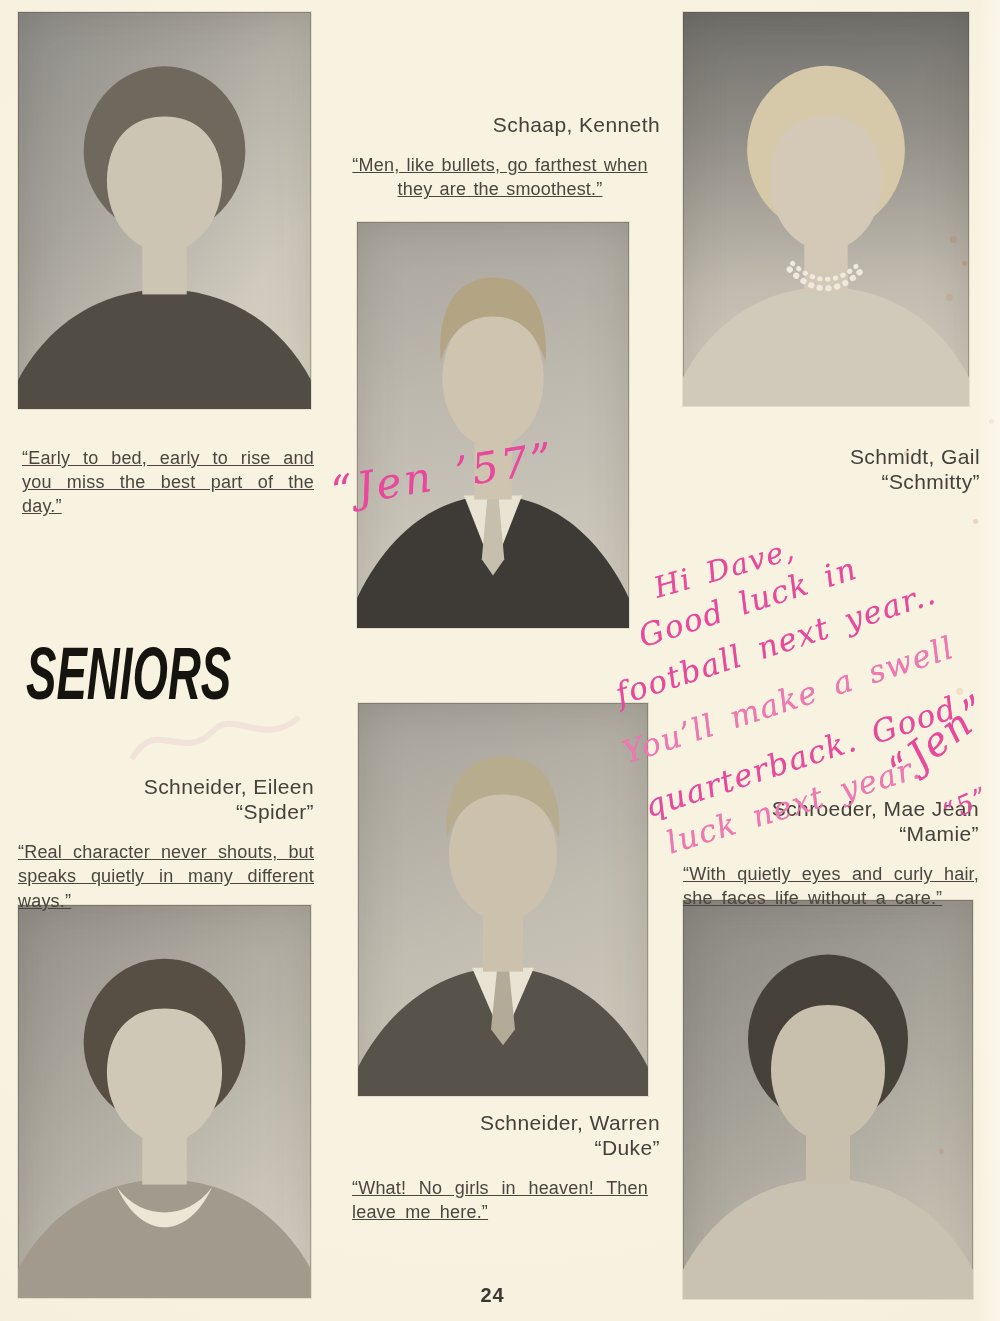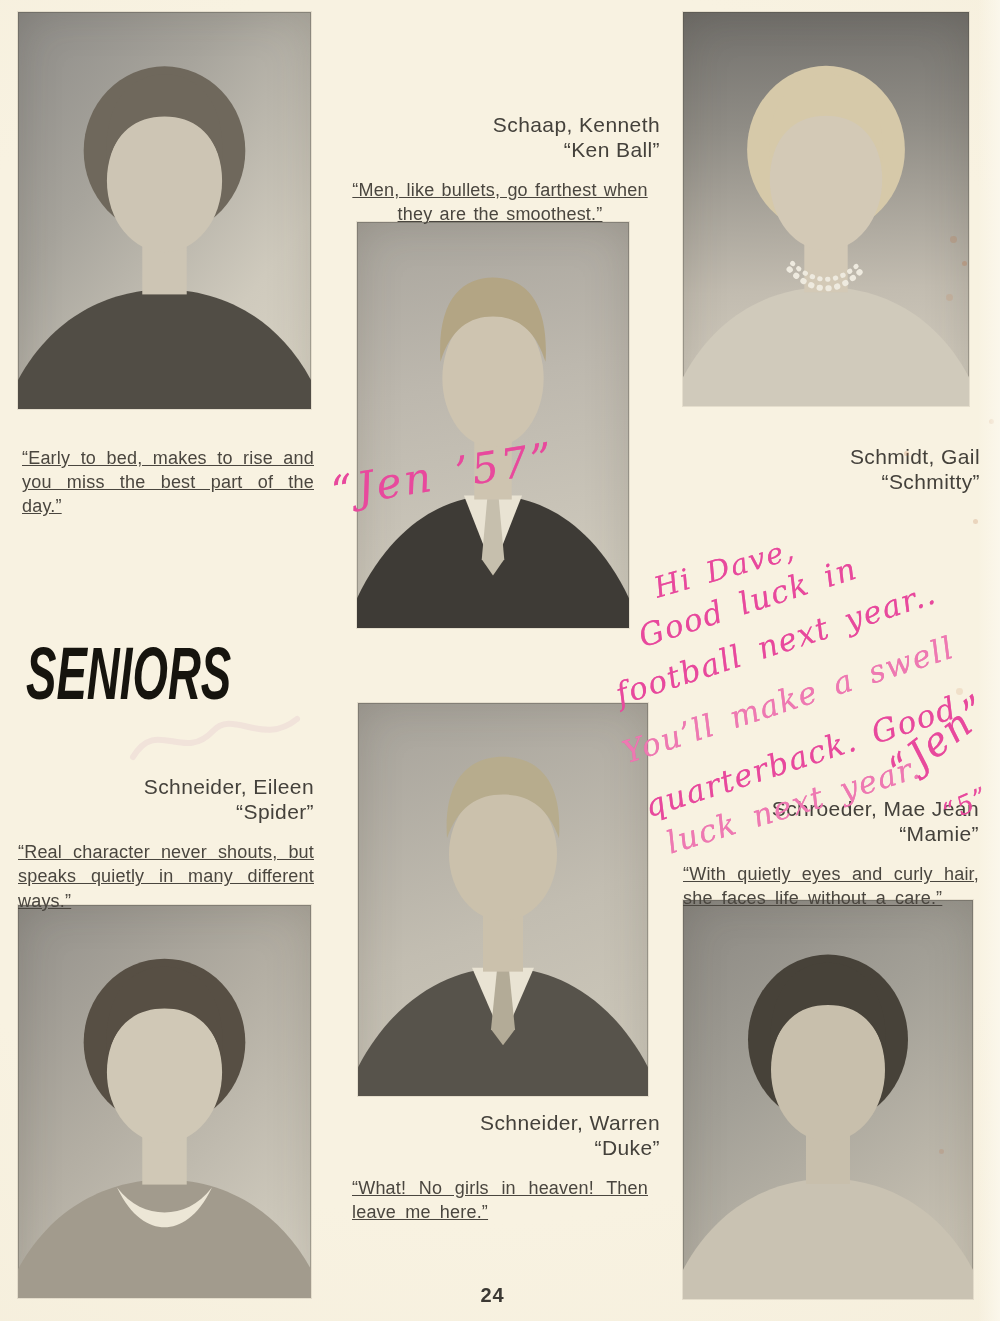--- a/index.html
+++ b/index.html
@@ -139,26 +139,25 @@
       </svg>
   </figure>
 
   <figure class="photo" id="ph-schroeder">
     <svg viewBox="0 0 290 395" preserveAspectRatio="none">
         <use href="#bust-f"></use>
       </svg>
   </figure>
 
   <div class="cap" id="cap-salter">
-    <p class="squote just">“Early to bed, makes to rise and you miss the best part of the day.”</p>
+    <p class="squote just">“Early to bed, early to rise and you miss the best part of the day.”</p>
   </div>
 
   <div class="cap" id="cap-schaap">
     <div class="sname">Schaap, Kenneth</div>
-    <div class="snick">“Ken Ball”</div>
     <p class="squote ctr">“Men, like bullets, go farthest when they are the smoothest.”</p>
   </div>
 
   <div class="cap" id="cap-schmidt">
     <div class="sname">Schmidt, Gail</div>
     <div class="snick">“Schmitty”</div>
   </div>
 
   <div class="cap" id="cap-warren">
     <div class="sname">Schneider, Warren</div>

